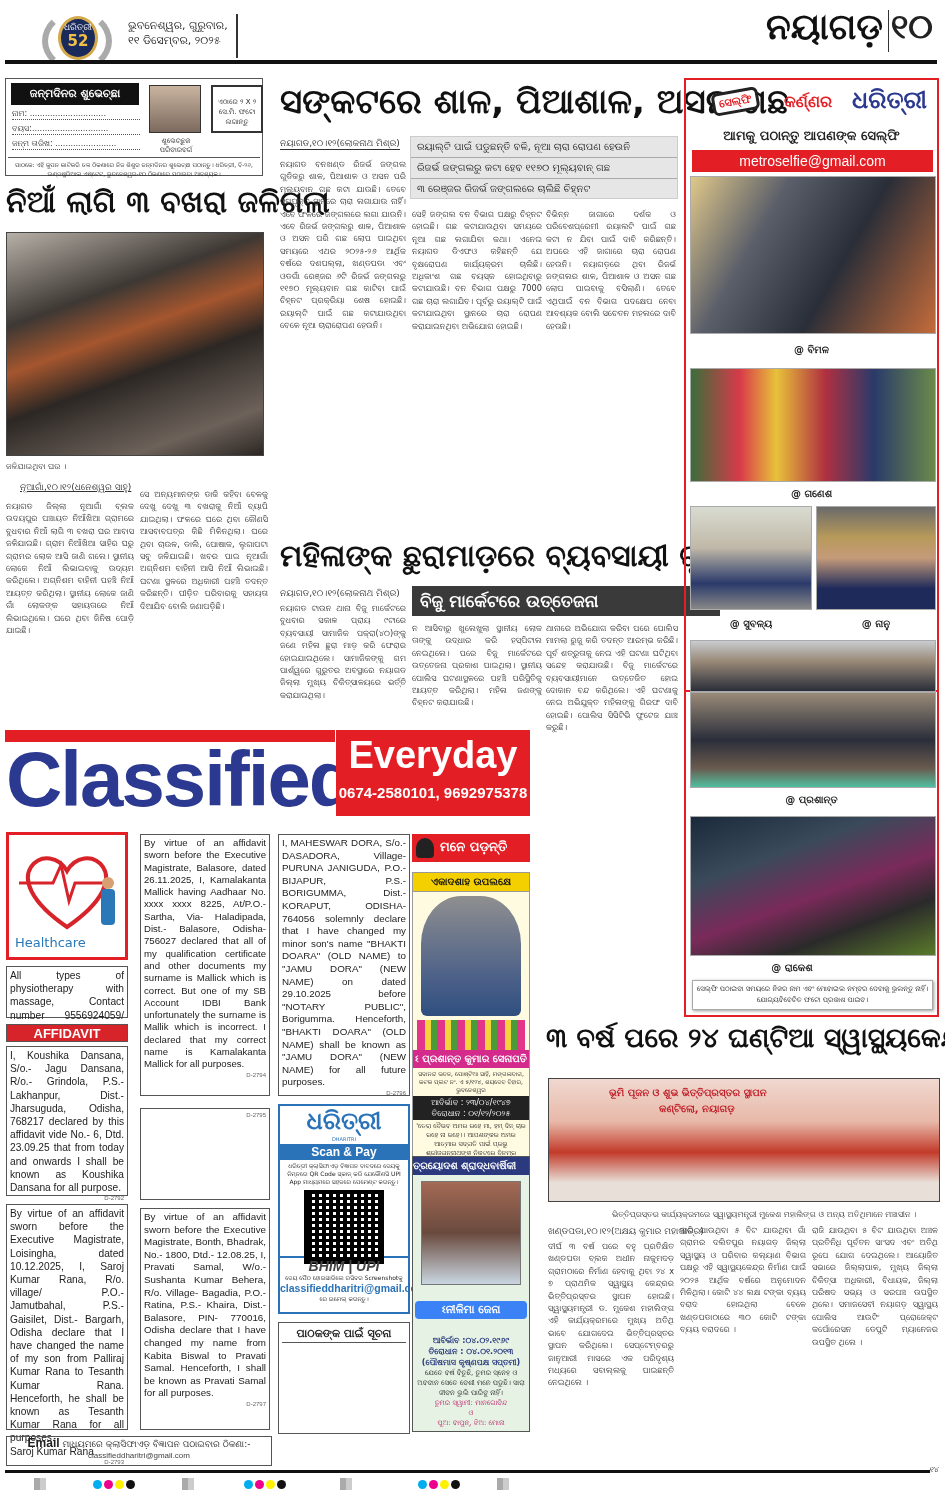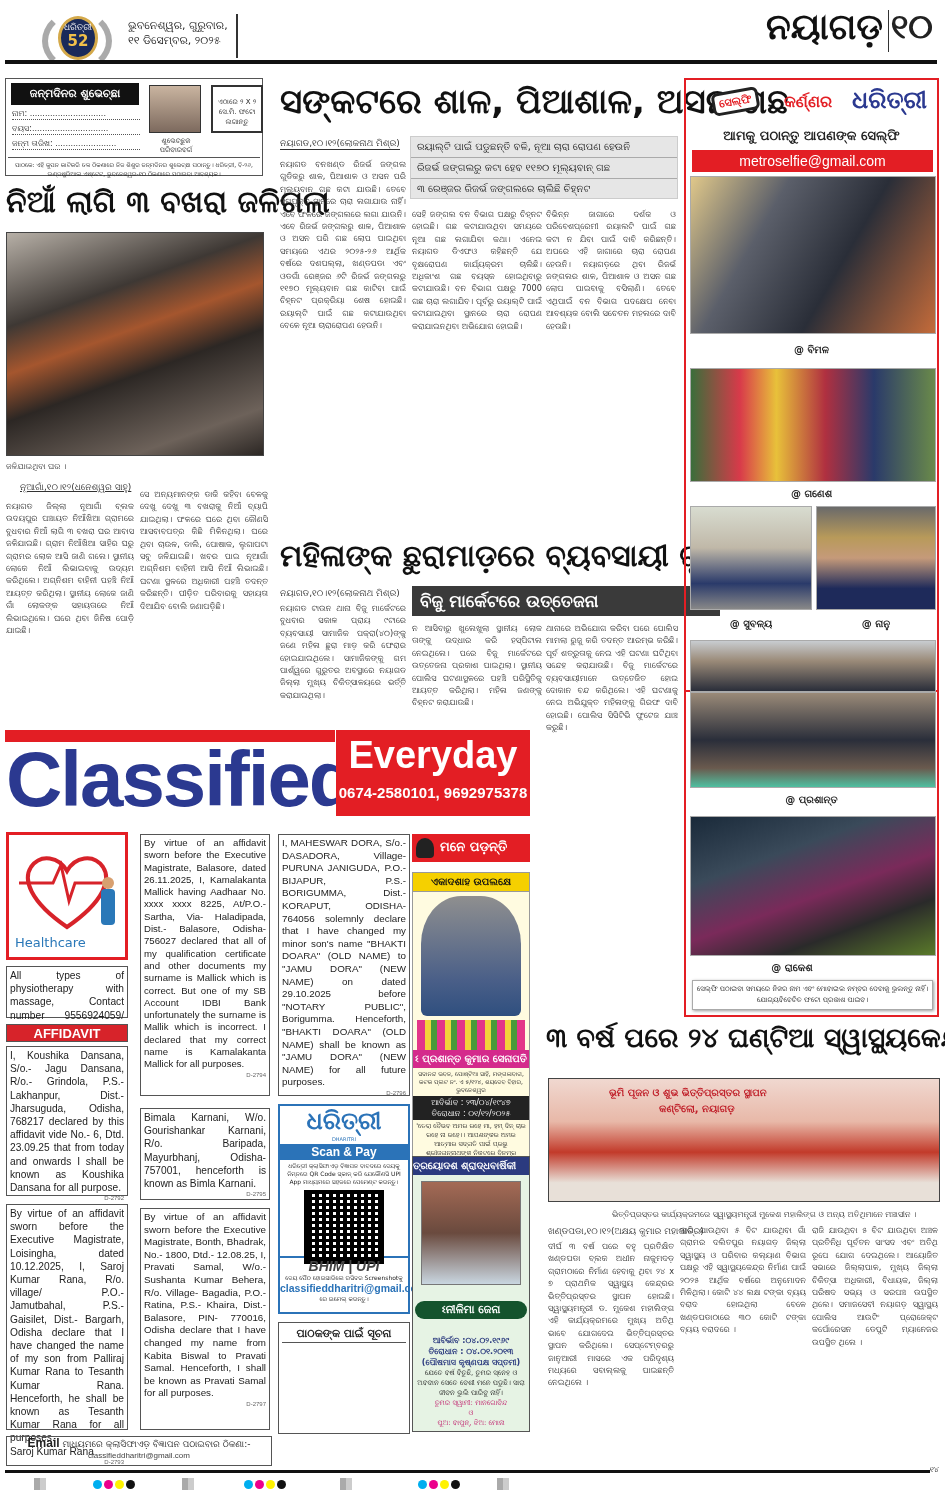--- a/index.html
+++ b/index.html
@@ -51,21 +51,21 @@
 .obit1 .pic{margin:4px 8px;height:120px;background:linear-gradient(#8f8f8f,#4a5f88 70%,#2f4f7f);border-radius:40% 40% 6px 6px}
 .obit1 .flowers{margin:0 4px;height:30px;background:repeating-linear-gradient(90deg,#e3368a 0 8px,#f3d43b 8px 14px,#4a9b3a 14px 20px)}
 .obit1 .name{background:#d42a8c;color:#fff;font-size:10px;font-weight:bold;text-align:center;line-height:18px}
 .obit1 .addr{font-size:6px;text-align:center;line-height:8px;padding:2px}
 .obit1 .dates{background:#222;color:#fff;font-size:8px;text-align:center;line-height:11px;padding:1px}
 .obit1 .msg{font-size:6.5px;line-height:9px;text-align:center;padding:2px}
 .obit1 .mourn{font-size:6px;color:#d42a8c;text-align:center}
 .obit2{left:412px;top:1156px;width:118px;height:276px;border:1px solid #555;background:#e6f3e4}
 .obit2 .ttl{background:#2b3a7f;color:#fff;font-size:10px;font-weight:bold;line-height:18px}
 .obit2 .pic{margin:6px 8px;height:104px;background:linear-gradient(#a46a55,#6a4a3e 50%,#c9d6e0);border:1px solid #777}
-.obit2 .name{background:#14532d;color:#fff;font-size:11px;font-weight:bold;text-align:center;line-height:18px;margin:16px 2px;border-radius:9px}
+.obit2 .name{background:#3b82f6;color:#fff;font-size:11px;font-weight:bold;text-align:center;line-height:18px;margin:16px 2px;border-radius:4px}
 .obit2 .t{font-size:8px;text-align:center;line-height:11px;color:#2b3a7f;font-weight:bold}
 .obit2 .m{font-size:7px;text-align:center;line-height:10px}
 .obit2 .g{font-size:7px;text-align:center;line-height:10px;color:#c0226e}
 .scanpay{left:278px;top:1104px;width:132px;height:154px;border:2px solid #2b73b8;background:#fff;text-align:center}
 .scanpay .logo{font-size:24px;font-weight:bold;color:#2b73b8;line-height:30px}
 .scanpay .sub{font-size:5px;color:#2b73b8;line-height:6px}
 .scanpay .bar{background:#2b73b8;color:#fff;font-family:"Liberation Sans",sans-serif;font-weight:bold;font-size:12px;line-height:16px;margin-top:2px}
 .scanpay .info{font-size:6px;line-height:8px;padding:2px}
 .qr{width:80px;height:74px;margin:2px auto;background:
 repeating-linear-gradient(0deg,#000 0 3px,#fff 3px 6px),repeating-linear-gradient(90deg,#000 0 4px,#fff 4px 7px);background-blend-mode:multiply;border:4px solid #000}
@@ -194,21 +194,20 @@
   <span>By virtue of an affidavit sworn before the Executive Magistrate, Loisingha, dated 10.12.2025, I, Saroj Kumar Rana, R/o. village/ P.O.- Jamutbahal, P.S.- Gaisilet, Dist.- Bargarh, Odisha declare that I have changed the name of my son from Palliraj Kumar Rana to Tesanth Kumar Rana. Henceforth, he shall be known as Tesanth Kumar Rana for all purposes.</span>
   <span style="display:block;text-align:left">Saroj Kumar Rana</span>
   <span class="code">D-2793</span>
 </div>
 
 <div class="ad" style="left:140px;top:834px;width:130px;height:262px;font-size:9.6px;line-height:12.3px">
   <span>By virtue of an affidavit sworn before the Executive Magistrate, Balasore, dated 26.11.2025, I, Kamalakanta Mallick having Aadhaar No. xxxx xxxx 8225, At/P.O.- Sartha, Via- Haladipada, Dist.- Balasore, Odisha-756027 declared that all of my qualification certificate and other documents my surname is Mallick which is correct. But one of my SB Account IDBI Bank unfortunately the surname is Mallik which is incorrect. I declared that my correct name is Kamalakanta Mallick for all purposes.</span>
   <span class="code">D-2794</span>
 </div>
 <div class="ad" style="left:140px;top:1108px;width:130px;height:92px">
-  <span>Bimala Karnani, W/o. Gourishankar Karnani, R/o. Baripada, Mayurbhanj, Odisha-757001, henceforth is known as Bimla Karnani.</span>
   <span class="code">D-2795</span>
 </div>
 <div class="ad" style="left:140px;top:1208px;width:130px;height:222px;font-size:9.8px;line-height:12.6px">
   <span>By virtue of an affidavit sworn before the Executive Magistrate, Bonth, Bhadrak, No.- 1800, Dtd.- 12.08.25, I, Pravati Samal, W/o.- Sushanta Kumar Behera, R/o. Village- Bagadia, P.O.- Ratina, P.S.- Khaira, Dist.- Balasore, PIN- 770016, Odisha declare that I have changed my name from Kabita Biswal to Pravati Samal. Henceforth, I shall be known as Pravati Samal for all purposes.</span>
   <span class="code">D-2797</span>
 </div>
 
 <div class="ad" style="left:278px;top:834px;width:132px;height:262px;font-size:9.8px;line-height:12.6px">
   <span>I, MAHESWAR DORA, S/o.-DASADORA, Village-PURUNA JANIGUDA, P.O.- BIJAPUR, P.S.- BORIGUMMA, Dist.- KORAPUT, ODISHA-764056 solemnly declare that I have changed my minor son's name "BHAKTI DOARA" (OLD NAME) to "JAMU DORA" (NEW NAME) on dated 29.10.2025 before "NOTARY PUBLIC", Borigumma. Henceforth, "BHAKTI DOARA" (OLD NAME) shall be known as "JAMU DORA" (NEW NAME) for all future purposes.</span>
   <span class="code">D-2796</span>

